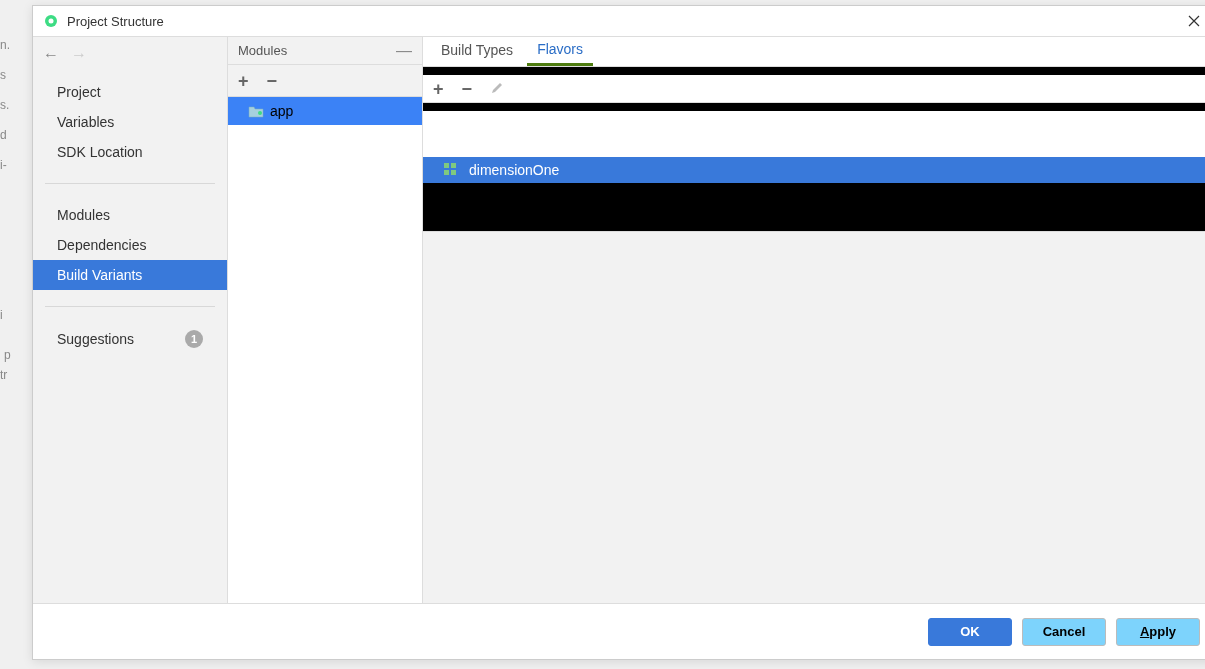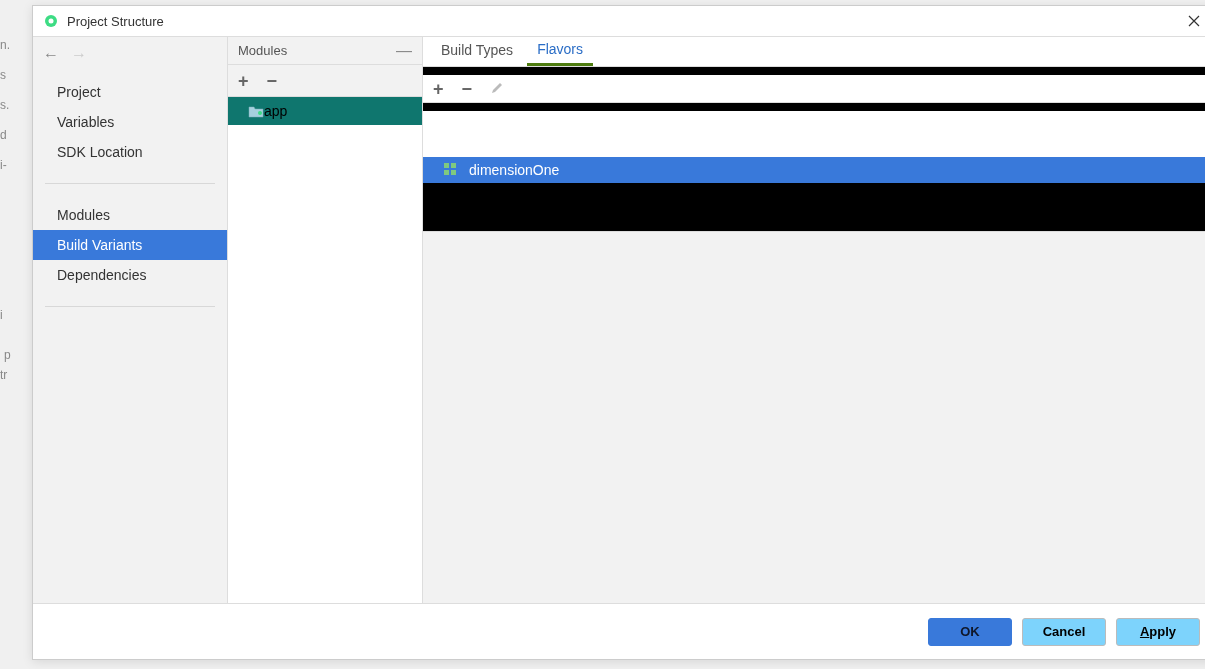--- a/index.html
+++ b/index.html
@@ -148,23 +148,24 @@
     }
     .tool-btn {
       color: #666;
       font-size: 18px;
       cursor: pointer;
       line-height: 1;
       font-weight: bold;
     }
     .module-item {
       padding: 6px 20px;
-      background: #0f766e;
-      display: flex;
-      align-items: center;
+      background: #3b82f6;
+      display: flex;
+      align-items: center;
+      gap: 6px;
       font-size: 14px;
       cursor: pointer;
     }
     .folder-icon {
       width: 16px;
       height: 14px;
       display: flex;
     }
     .content-panel {
       flex: 1;
@@ -250,21 +251,21 @@
       border-radius: 3px;
       font-size: 13px;
       cursor: pointer;
       display: flex;
       align-items: center;
       justify-content: center;
       font-weight: bold;
     }
     .btn.primary {
       background: #3979da;
-      color: #0f172a;
+      color: #ffffff;
       border-color: #3979da;
       font-weight: bold;
     }
     .btn .underline {
       text-decoration: underline;
     }
     .minimize-icon {
       color: #888;
       font-size: 16px;
     }
@@ -318,28 +319,34 @@
         </div>
         <div class="sidebar-item">
           <span>SDK Location</span>
         </div>
       </div>
       <div class="sidebar-divider"></div>
       <div class="sidebar-section">
         <div class="sidebar-item">
           <span>Modules</span>
         </div>
+        <div class="sidebar-item">
+          <span>Dependencies</span>
+        </div>
         <div class="sidebar-item selected">
           <span>Build Variants</span>
         </div>
-        <div class="sidebar-item">
-          <span>Dependencies</span>
-        </div>
       </div>
       <div class="sidebar-divider"></div>
+      <div class="sidebar-section">
+        <div class="sidebar-item">
+          <span>Suggestions</span>
+          <span class="badge">1</span>
+        </div>
+      </div>
     </div>
 
     <div class="modules-panel">
       <div class="panel-header">
         <span>Modules</span>
         <span class="minimize-icon">—</span>
       </div>
       <div class="panel-toolbar">
         <span class="tool-btn">+</span>
         <span class="tool-btn">−</span>

